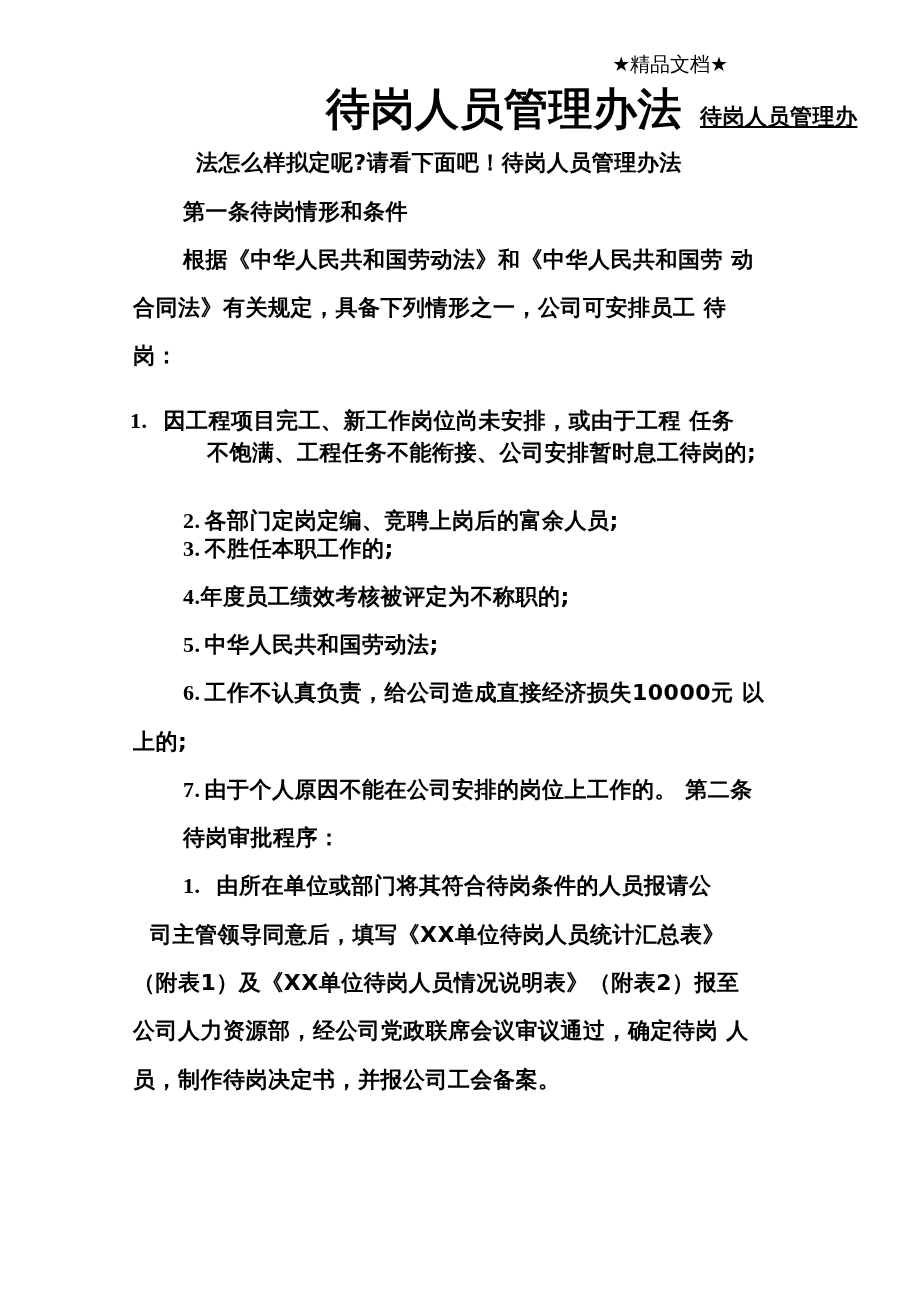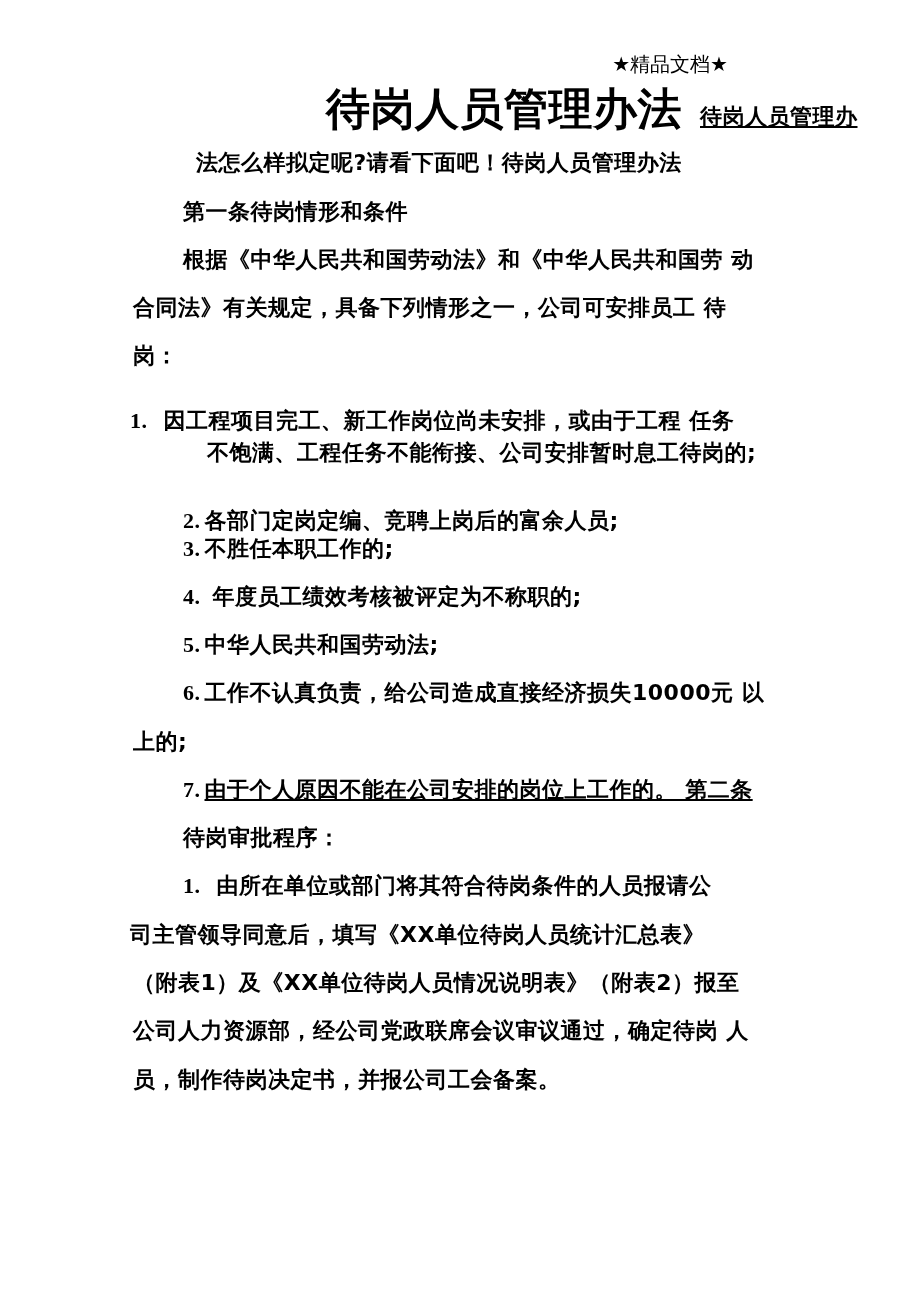--- a/index.html
+++ b/index.html
@@ -42,33 +42,33 @@
   </div>
   <div class="line" style="left:207px; top:438px;">不饱满、工程任务不能衔接、公司安排暂时息工待岗的;</div>
 
   <div class="line" style="left:183px; top:506px;">
     <span class="num">2.</span><span style="margin-left:4px;">各部门定岗定编、竞聘上岗后的富余人员;</span>
   </div>
   <div class="line" style="left:183px; top:534px;">
     <span class="num">3.</span><span style="margin-left:4px;">不胜任本职工作的;</span>
   </div>
   <div class="line" style="left:183px; top:582px;">
-    <span class="num">4.</span><span style="margin-left:12px;">年度员工绩效考核被评定为不称职的;</span>
+    <span class="num">4.</span><span style="margin-left:0;">年度员工绩效考核被评定为不称职的;</span>
   </div>
   <div class="line" style="left:183px; top:630px;">
     <span class="num">5.</span><span style="margin-left:4px;">中华人民共和国劳动法;</span>
   </div>
   <div class="line" style="left:183px; top:678px;">
     <span class="num">6.</span><span style="margin-left:4px;">工作不认真负责，给公司造成直接经济损失10000元  以</span>
   </div>
   <div class="line" style="left:133px; top:727px;">上的;</div>
   <div class="line" style="left:183px; top:775px;">
-    <span class="num">7.</span><span style="margin-left:4px;text-decoration:underline;">由于个人原因不能在公司安排的岗位上工作的。  第二条</span>
+    <span class="num">7.</span><span style="margin-left:4px;">由于个人原因不能在公司安排的岗位上工作的。  第二条</span>
   </div>
   <div class="line" style="left:183px; top:823px;">待岗审批程序：</div>
   <div class="line" style="left:183px; top:871px;">
     <span class="num">1.</span><span style="margin-left:16px;">由所在单位或部门将其符合待岗条件的人员报请公</span>
   </div>
-  <div class="line" style="left:130px; top:920px;">司主管领导同意后，填写《XX单位待岗人员统计汇总表》</div>
+  <div class="line" style="left:150px; top:920px;">司主管领导同意后，填写《XX单位待岗人员统计汇总表》</div>
   <div class="line" style="left:133px; top:968px;">（附表1）及《XX单位待岗人员情况说明表》（附表2）报至</div>
   <div class="line" style="left:133px; top:1016px;">公司人力资源部，经公司党政联席会议审议通过，确定待岗  人</div>
   <div class="line" style="left:133px; top:1065px;">员，制作待岗决定书，并报公司工会备案。</div>
 </div>
 
 </body></html>

